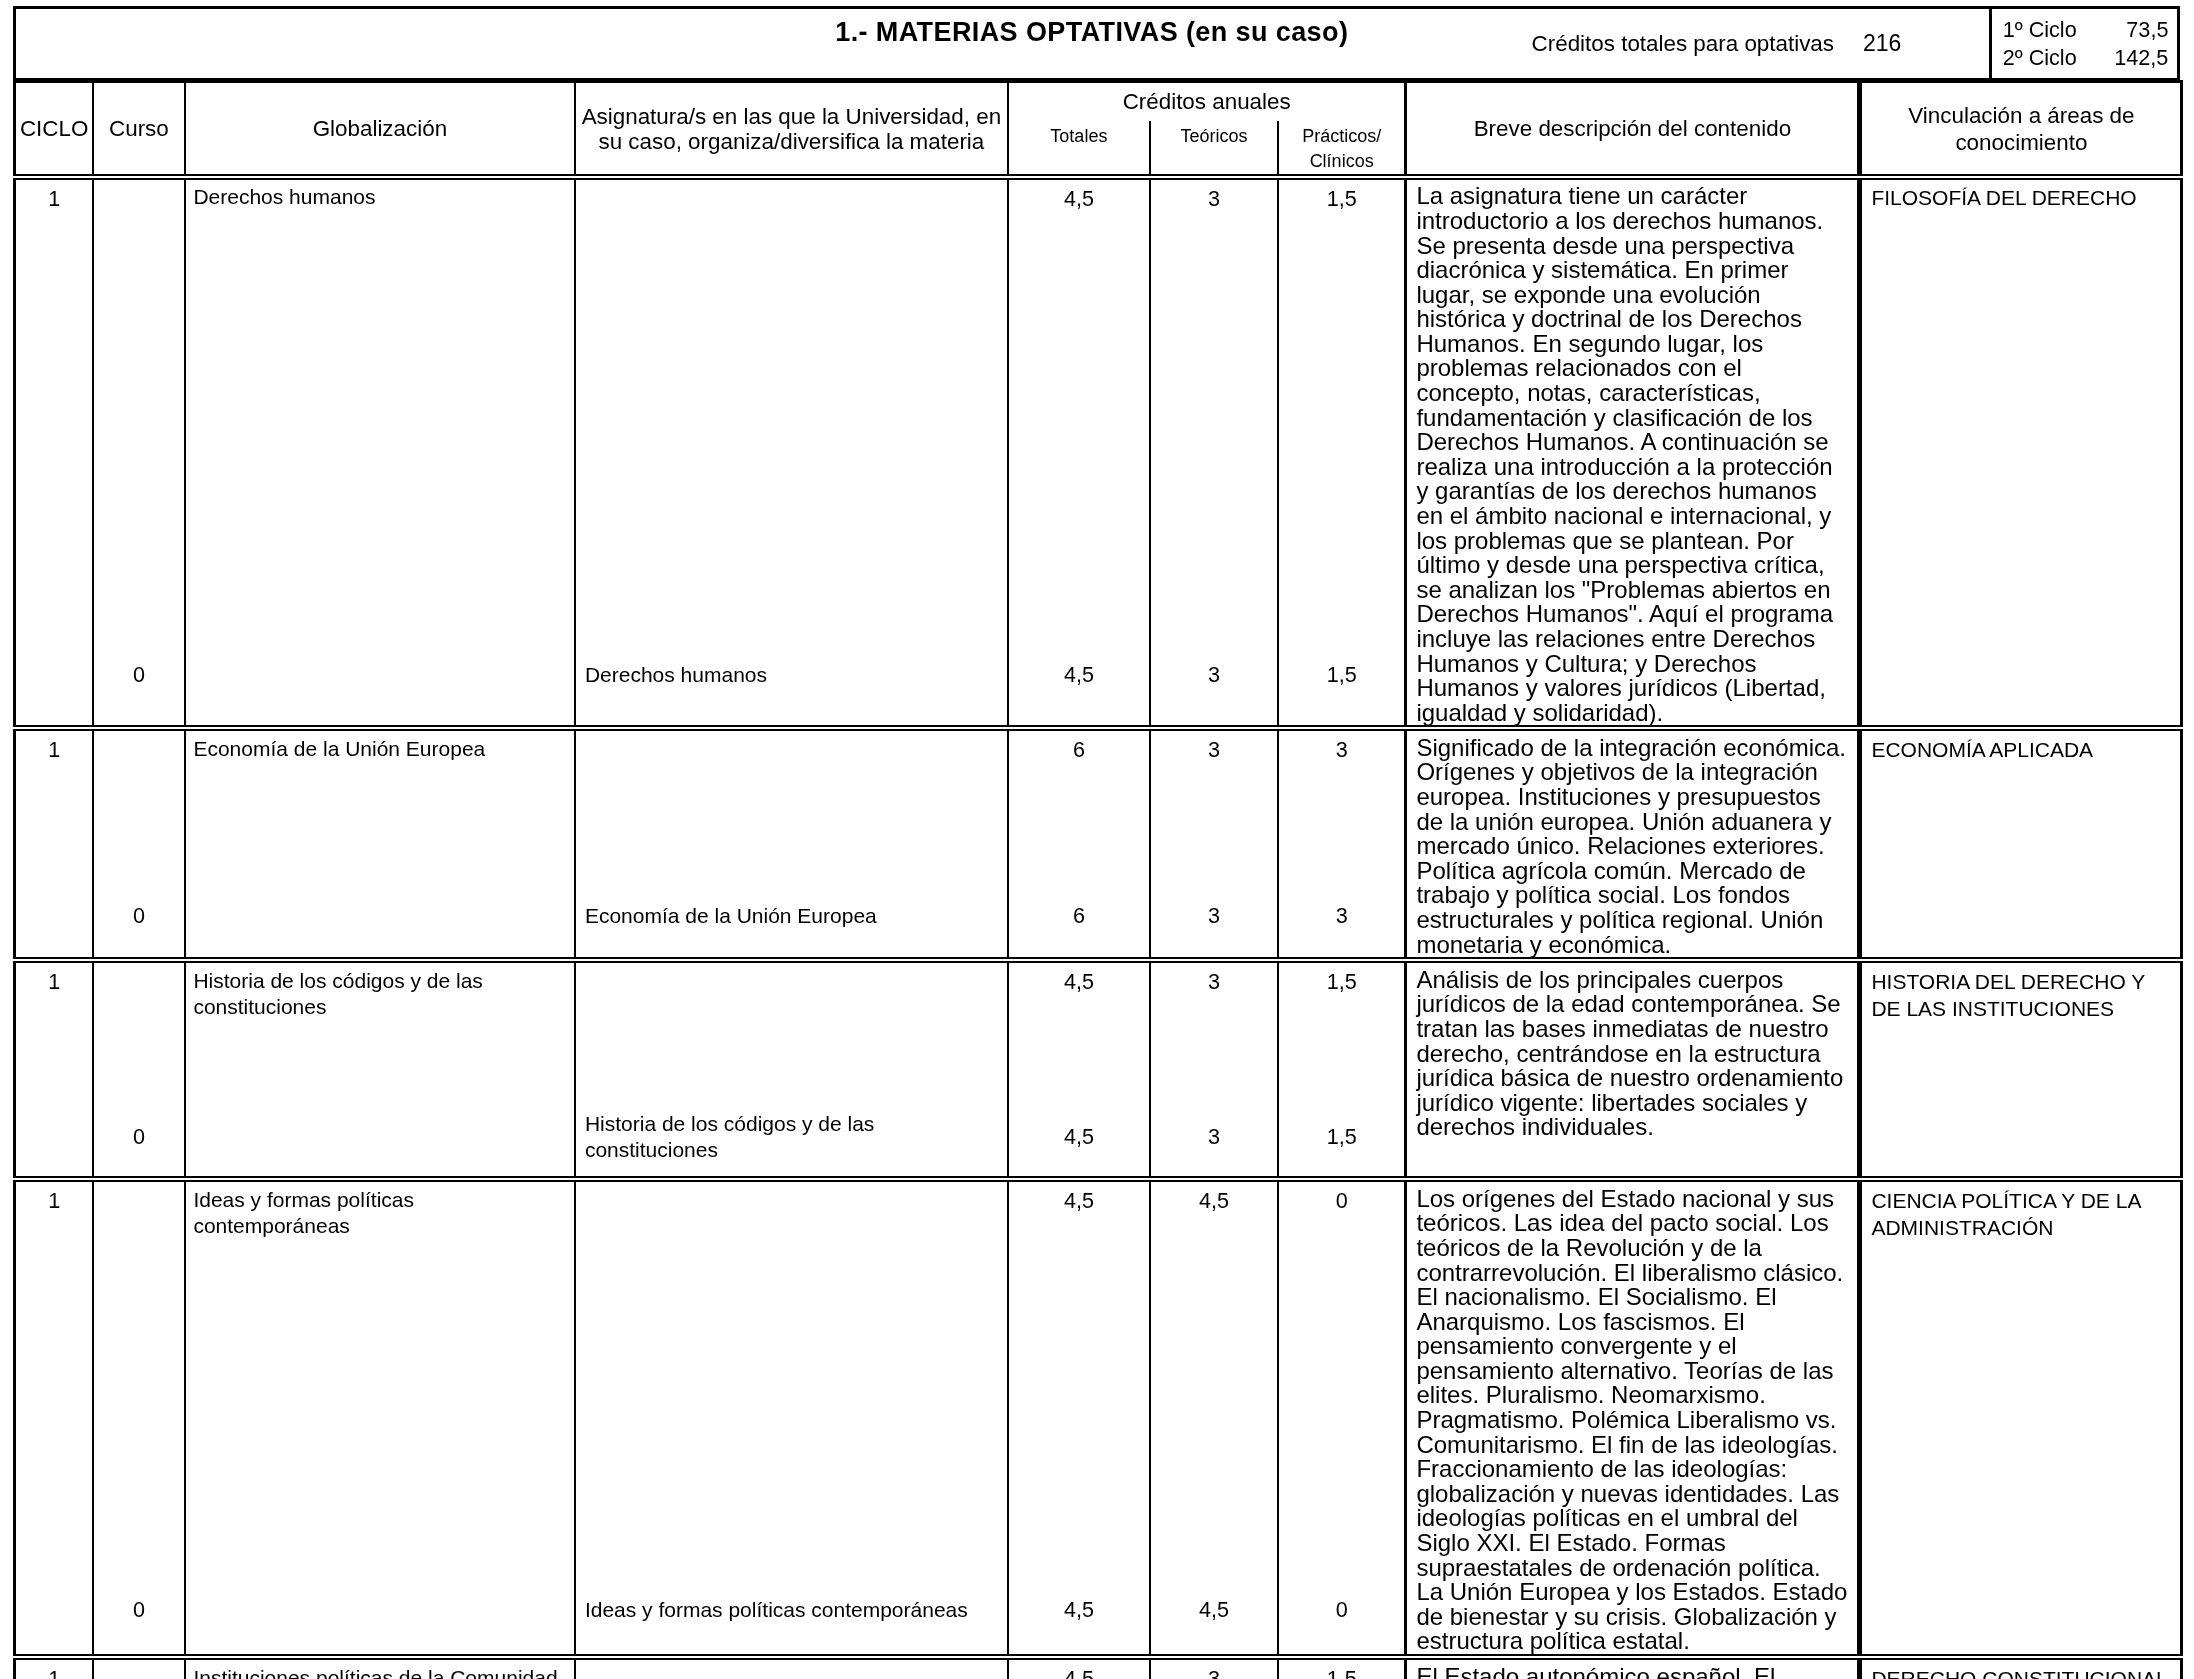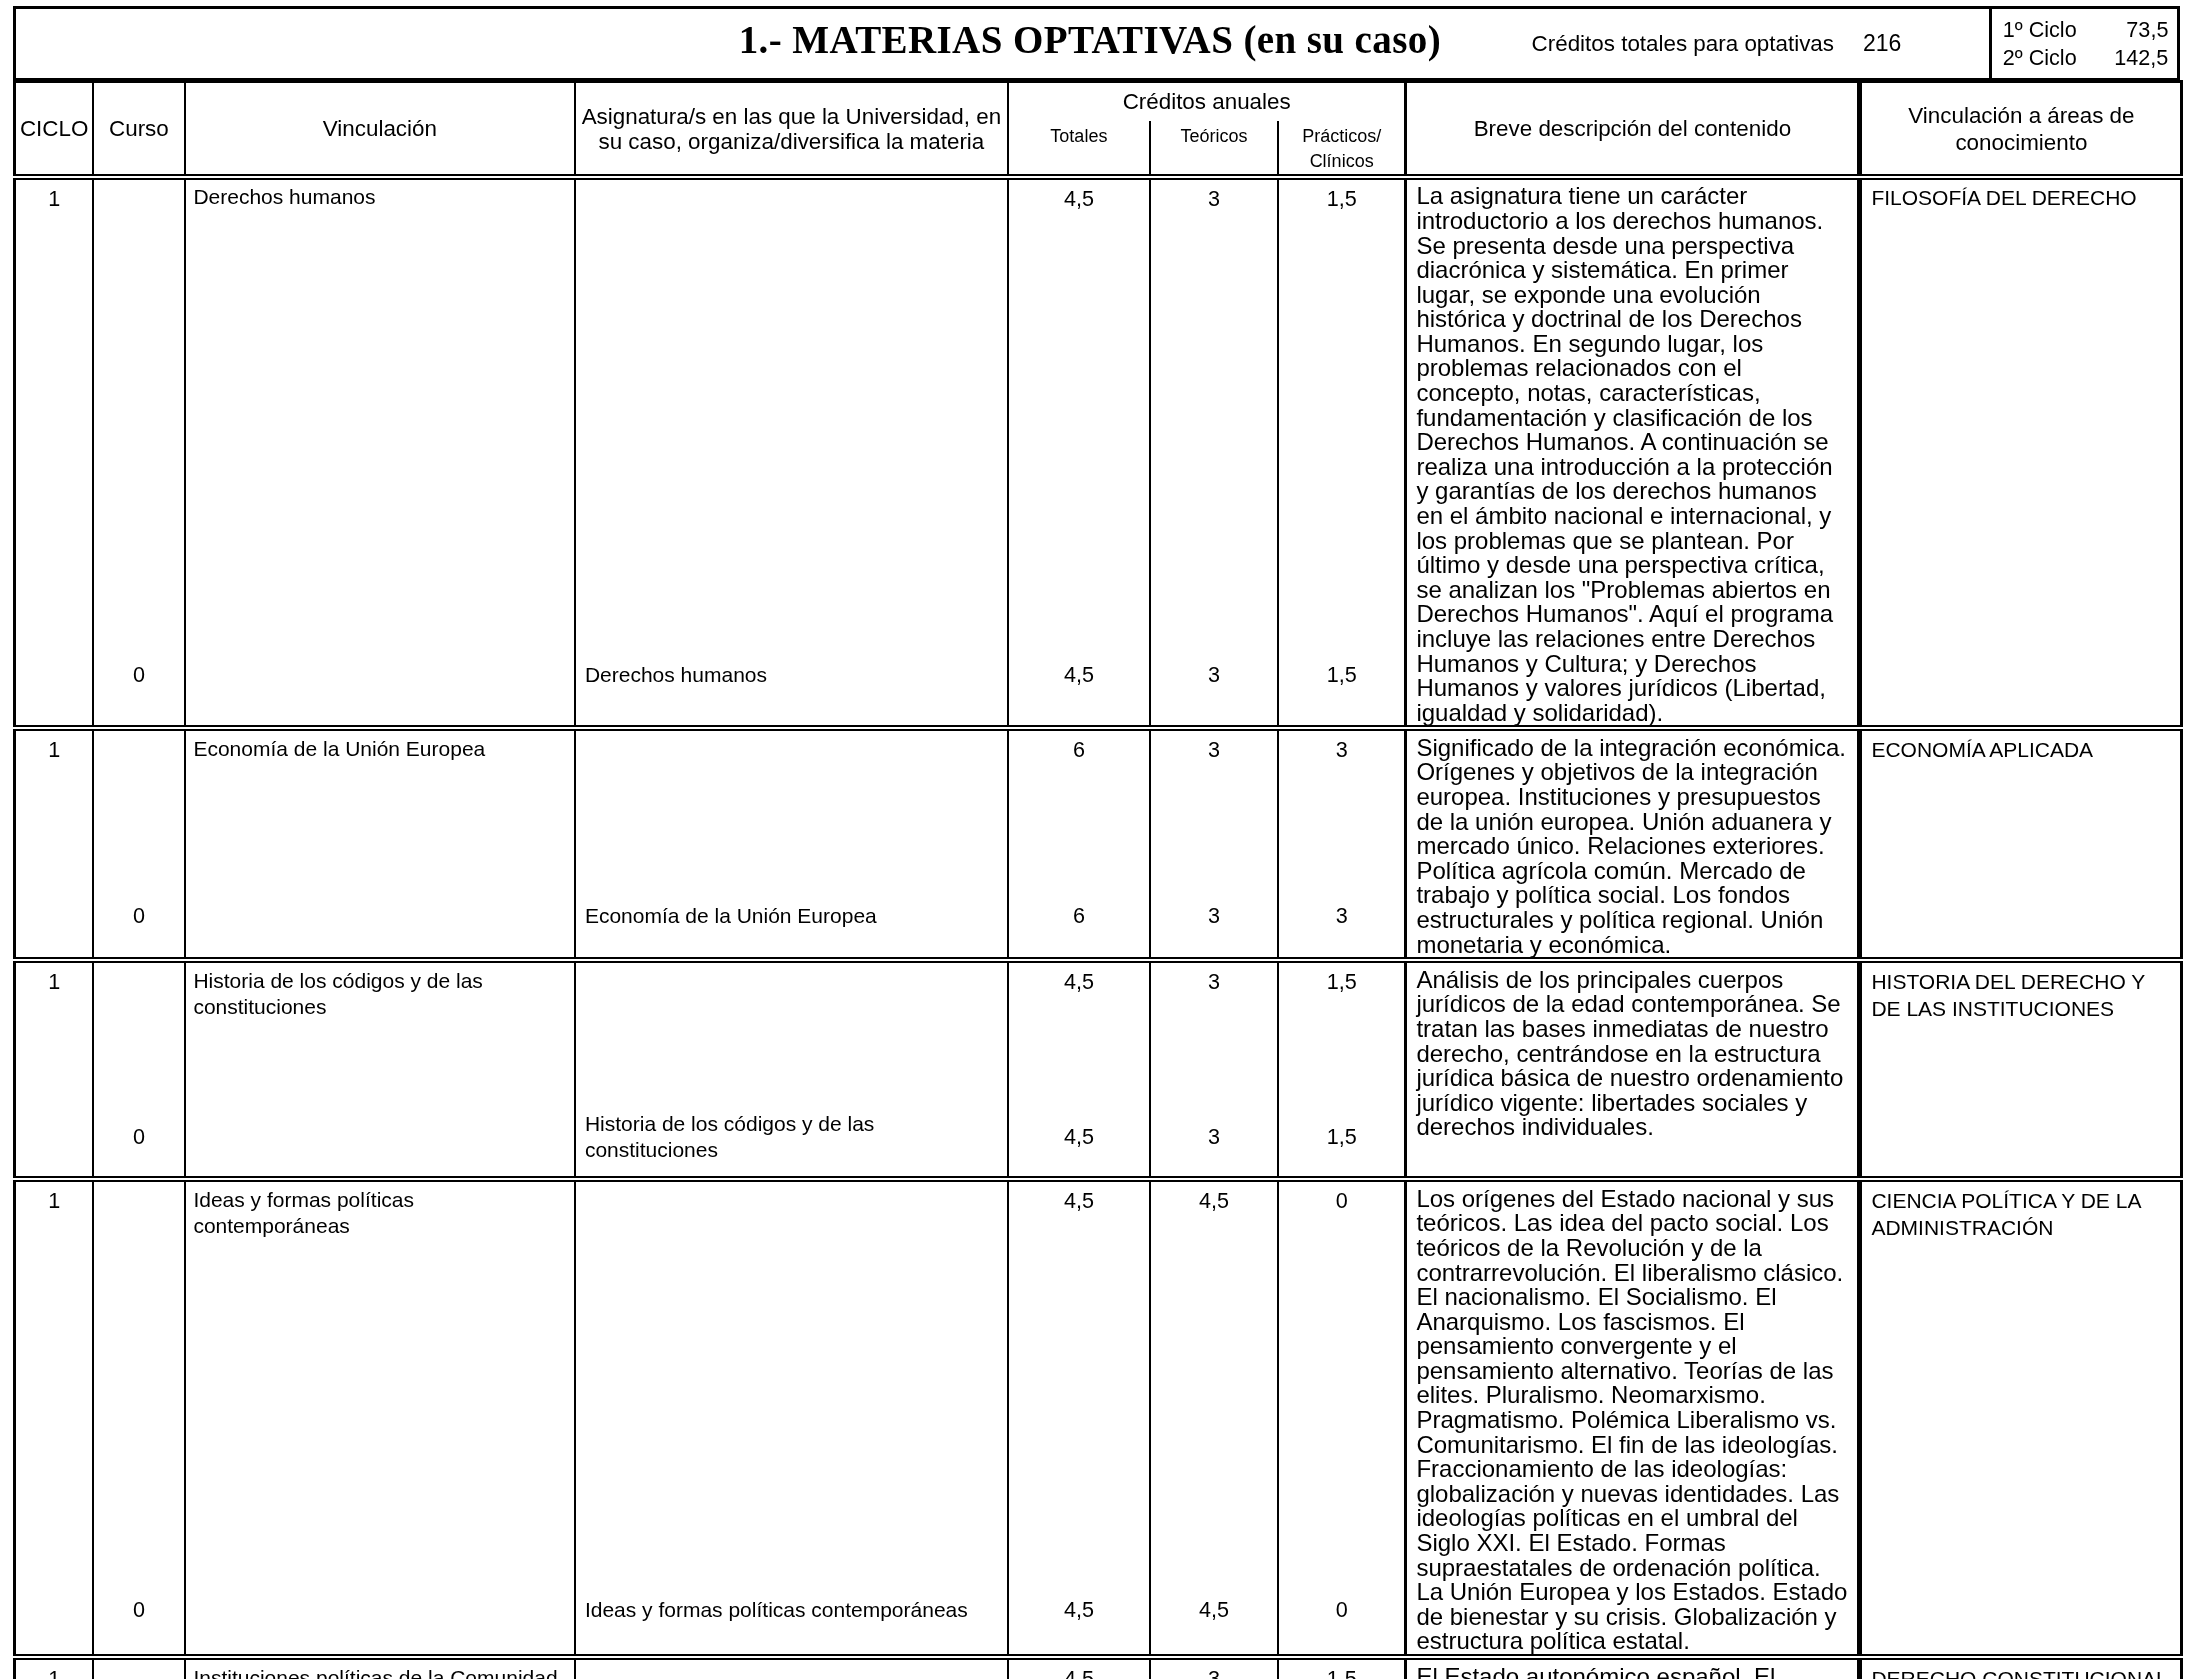--- a/index.html
+++ b/index.html
@@ -10,21 +10,21 @@
   }
   .sheet{width:2167px;margin:6px 0 0 13.4px;}
 
   
   .titlebar{
     position:relative;border:3.7px solid #000;height:69px;
     display:flex;justify-content:flex-end;align-items:center;background:#fff;
   }
   .doc-title{
     position:absolute;left:50%;top:7.5px;transform:translateX(-51%);
-    font-size:39px;font-weight:bold;white-space:nowrap;letter-spacing:0.4px;font-family:Liberation Serif, serif;
+    font-size:27px;font-weight:bold;white-space:nowrap;letter-spacing:0.4px;
   }
   .credits-total{display:flex;align-items:center;gap:29px;margin-right:88px;font-size:22.4px;}
   .credits-total .val{font-size:23px;}
   .ciclo-box{
     align-self:stretch;border-left:3px solid #000;width:188px;
     display:flex;flex-direction:column;justify-content:center;gap:2px;
     padding:3px 9px 3px 10.4px;box-sizing:border-box;font-size:21.6px;
   }
   .ciclo-box .row{display:flex;justify-content:space-between;}
 
@@ -102,21 +102,21 @@
       <col class="c6">
         <col class="c7">
         <col class="c8">
         <col class="c9">
     </colgroup>
 
     <tbody>
         <tr class="head1">
       <th rowspan="2" class="span2">CICLO</th>
       <th rowspan="2" class="span2">Curso</th>
-      <th rowspan="2" class="span2">Vinculación</th>
+      <th rowspan="2" class="span2">Globalización</th>
       <th rowspan="2" class="span2 asig-h">Asignatura/s en las que la Universidad, en su caso, organiza/diversifica la materia</th>
       <th colspan="3" class="cred-an">Créditos anuales</th>
       <th rowspan="2" class="span2 b-desc desc-h">Breve descripción del contenido</th>
       <th rowspan="2" class="span2 b-vinc vinc-h">Vinculación a áreas de conocimiento</th>
     </tr>
     <tr class="head2">
       <th>Totales</th>
       <th>Teóricos</th>
       <th>Prácticos/ Clínicos</th>
     </tr>

